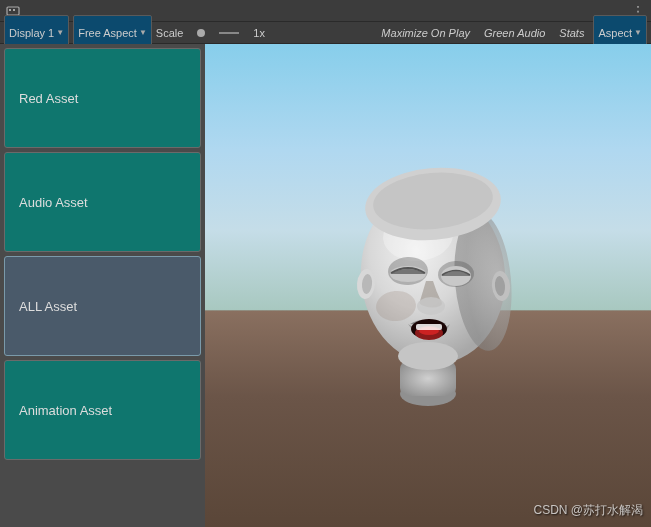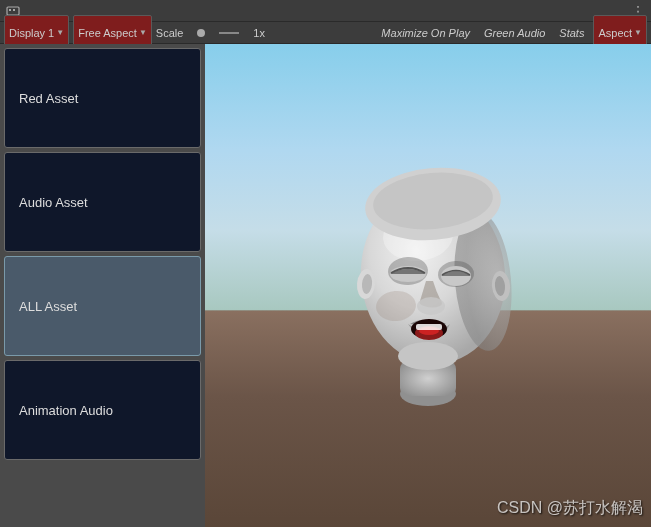--- a/index.html
+++ b/index.html
@@ -46,21 +46,21 @@
       gap: 4px;
       border-bottom: 1px solid #2a2a2a;
     }
     .toolbar-item {
       display: flex;
       align-items: center;
       color: #ccc;
       font-size: 11px;
       cursor: pointer;
       padding: 17px 4px;
-      background: #7f1d1d;
+      background: #0c4a6e;
       border: 1px solid #5a5a5a;
       border-radius: 2px;
       height: 18px;
       white-space: nowrap;
     }
     .toolbar-dropdown {
       display: flex;
       align-items: center;
       gap: 2px;
     }
@@ -112,21 +112,21 @@
       width: 205px;
       background: #4a4a4a;
       display: flex;
       flex-direction: column;
       padding: 4px;
       gap: 4px;
       z-index: 2;
       flex-shrink: 0;
     }
     .asset-btn {
-      background: #0f172a;
+      background: #0f766e;
       border: 1px solid #6a6a6a;
       color: #ddd;
       font-size: 13px;
       cursor: pointer;
       text-align: left;
       padding: 0 14px;
       border-radius: 3px;
       height: 100px;
       display: flex;
       align-items: center;
@@ -182,21 +182,21 @@
       width: 100%;
       height: 100%;
     }
 
     
     .watermark {
       position: absolute;
       bottom: 8px;
       right: 8px;
       color: rgba(255,255,255,0.7);
-      font-size: 16px;
+      font-size: 12px;
       font-family: 'Segoe UI', Arial, sans-serif;
       text-shadow: 1px 1px 2px rgba(0,0,0,0.8);
     }
   </style>
 </head>
 <body>
 
 <div class="title-bar">
   <span class="title-bar-icon">
     <svg width="14" height="14" viewBox="0 0 14 14">
@@ -240,21 +240,21 @@
     <button class="asset-btn">
       <span>Red Asset</span>
     </button>
     <button class="asset-btn">
       <span>Audio Asset</span>
     </button>
     <button class="asset-btn active">
       <span>ALL Asset</span>
     </button>
     <button class="asset-btn">
-      <span>Animation Audio</span>
+      <span>Animation Asset</span>
     </button>
   </div>
 
   <div class="viewport">
 
     <div class="sky"></div>
 
     <div class="ground"></div>
 
     <div class="horizon"></div>

